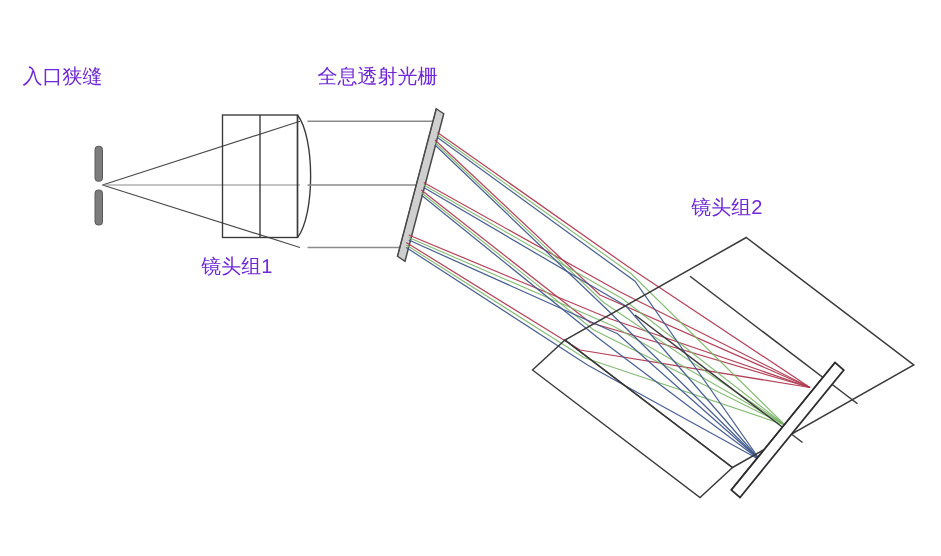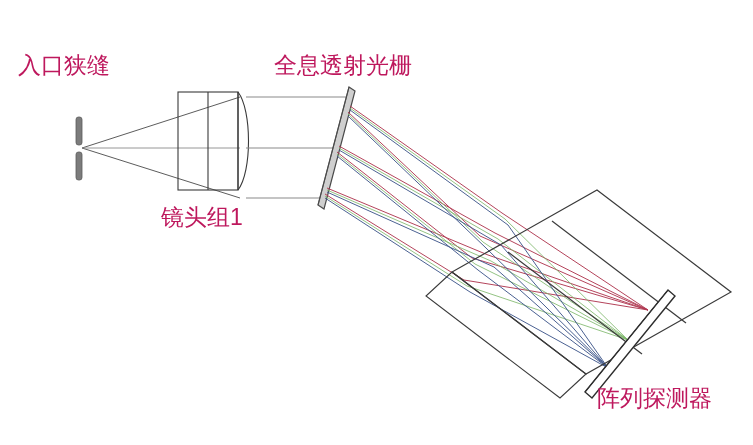--- a/index.html
+++ b/index.html
@@ -25,28 +25,28 @@
     position: absolute;
     left: 0;
     top: 0;
     width: 753px;
     height: 445px;
     display: block;
   }
   .lbl {
     position: absolute;
     font-family: "Liberation Sans", "DejaVu Sans", sans-serif;
-    font-size: 23px;
-    color: #be185d;
+    font-size: 16px;
+    color: #6d28d9;
     white-space: nowrap;
     line-height: 1;
     letter-spacing: 0px;
   }
   #label-slit      { left: 18px;  top: 54px;  }
-  #label-grating   { left: 274px; top: 54px;  }
+  #label-grating   { left: 254px; top: 54px;  }
   #label-lens1     { left: 161px; top: 206px; }
   #label-lens2     { left: 553px; top: 159px; }
   #label-detector  { left: 597px; top: 387px; }
 </style>
 </head>
 <body>
 
 <div id="diagram-root">
 
   <svg id="optical-svg" viewBox="0 0 753 445">
@@ -128,16 +128,16 @@
     </g>
 
   </svg>
 
   <div class="lbl" id="label-slit">入口狭缝</div>
 
   <div class="lbl" id="label-grating">全息透射光栅</div>
 
   <div class="lbl" id="label-lens1">镜头组1</div>
 
+  <div class="lbl" id="label-lens2">镜头组2</div>
 
-  <div class="lbl" id="label-detector">阵列探测器</div>
 
 </div>
 
 </body></html>

